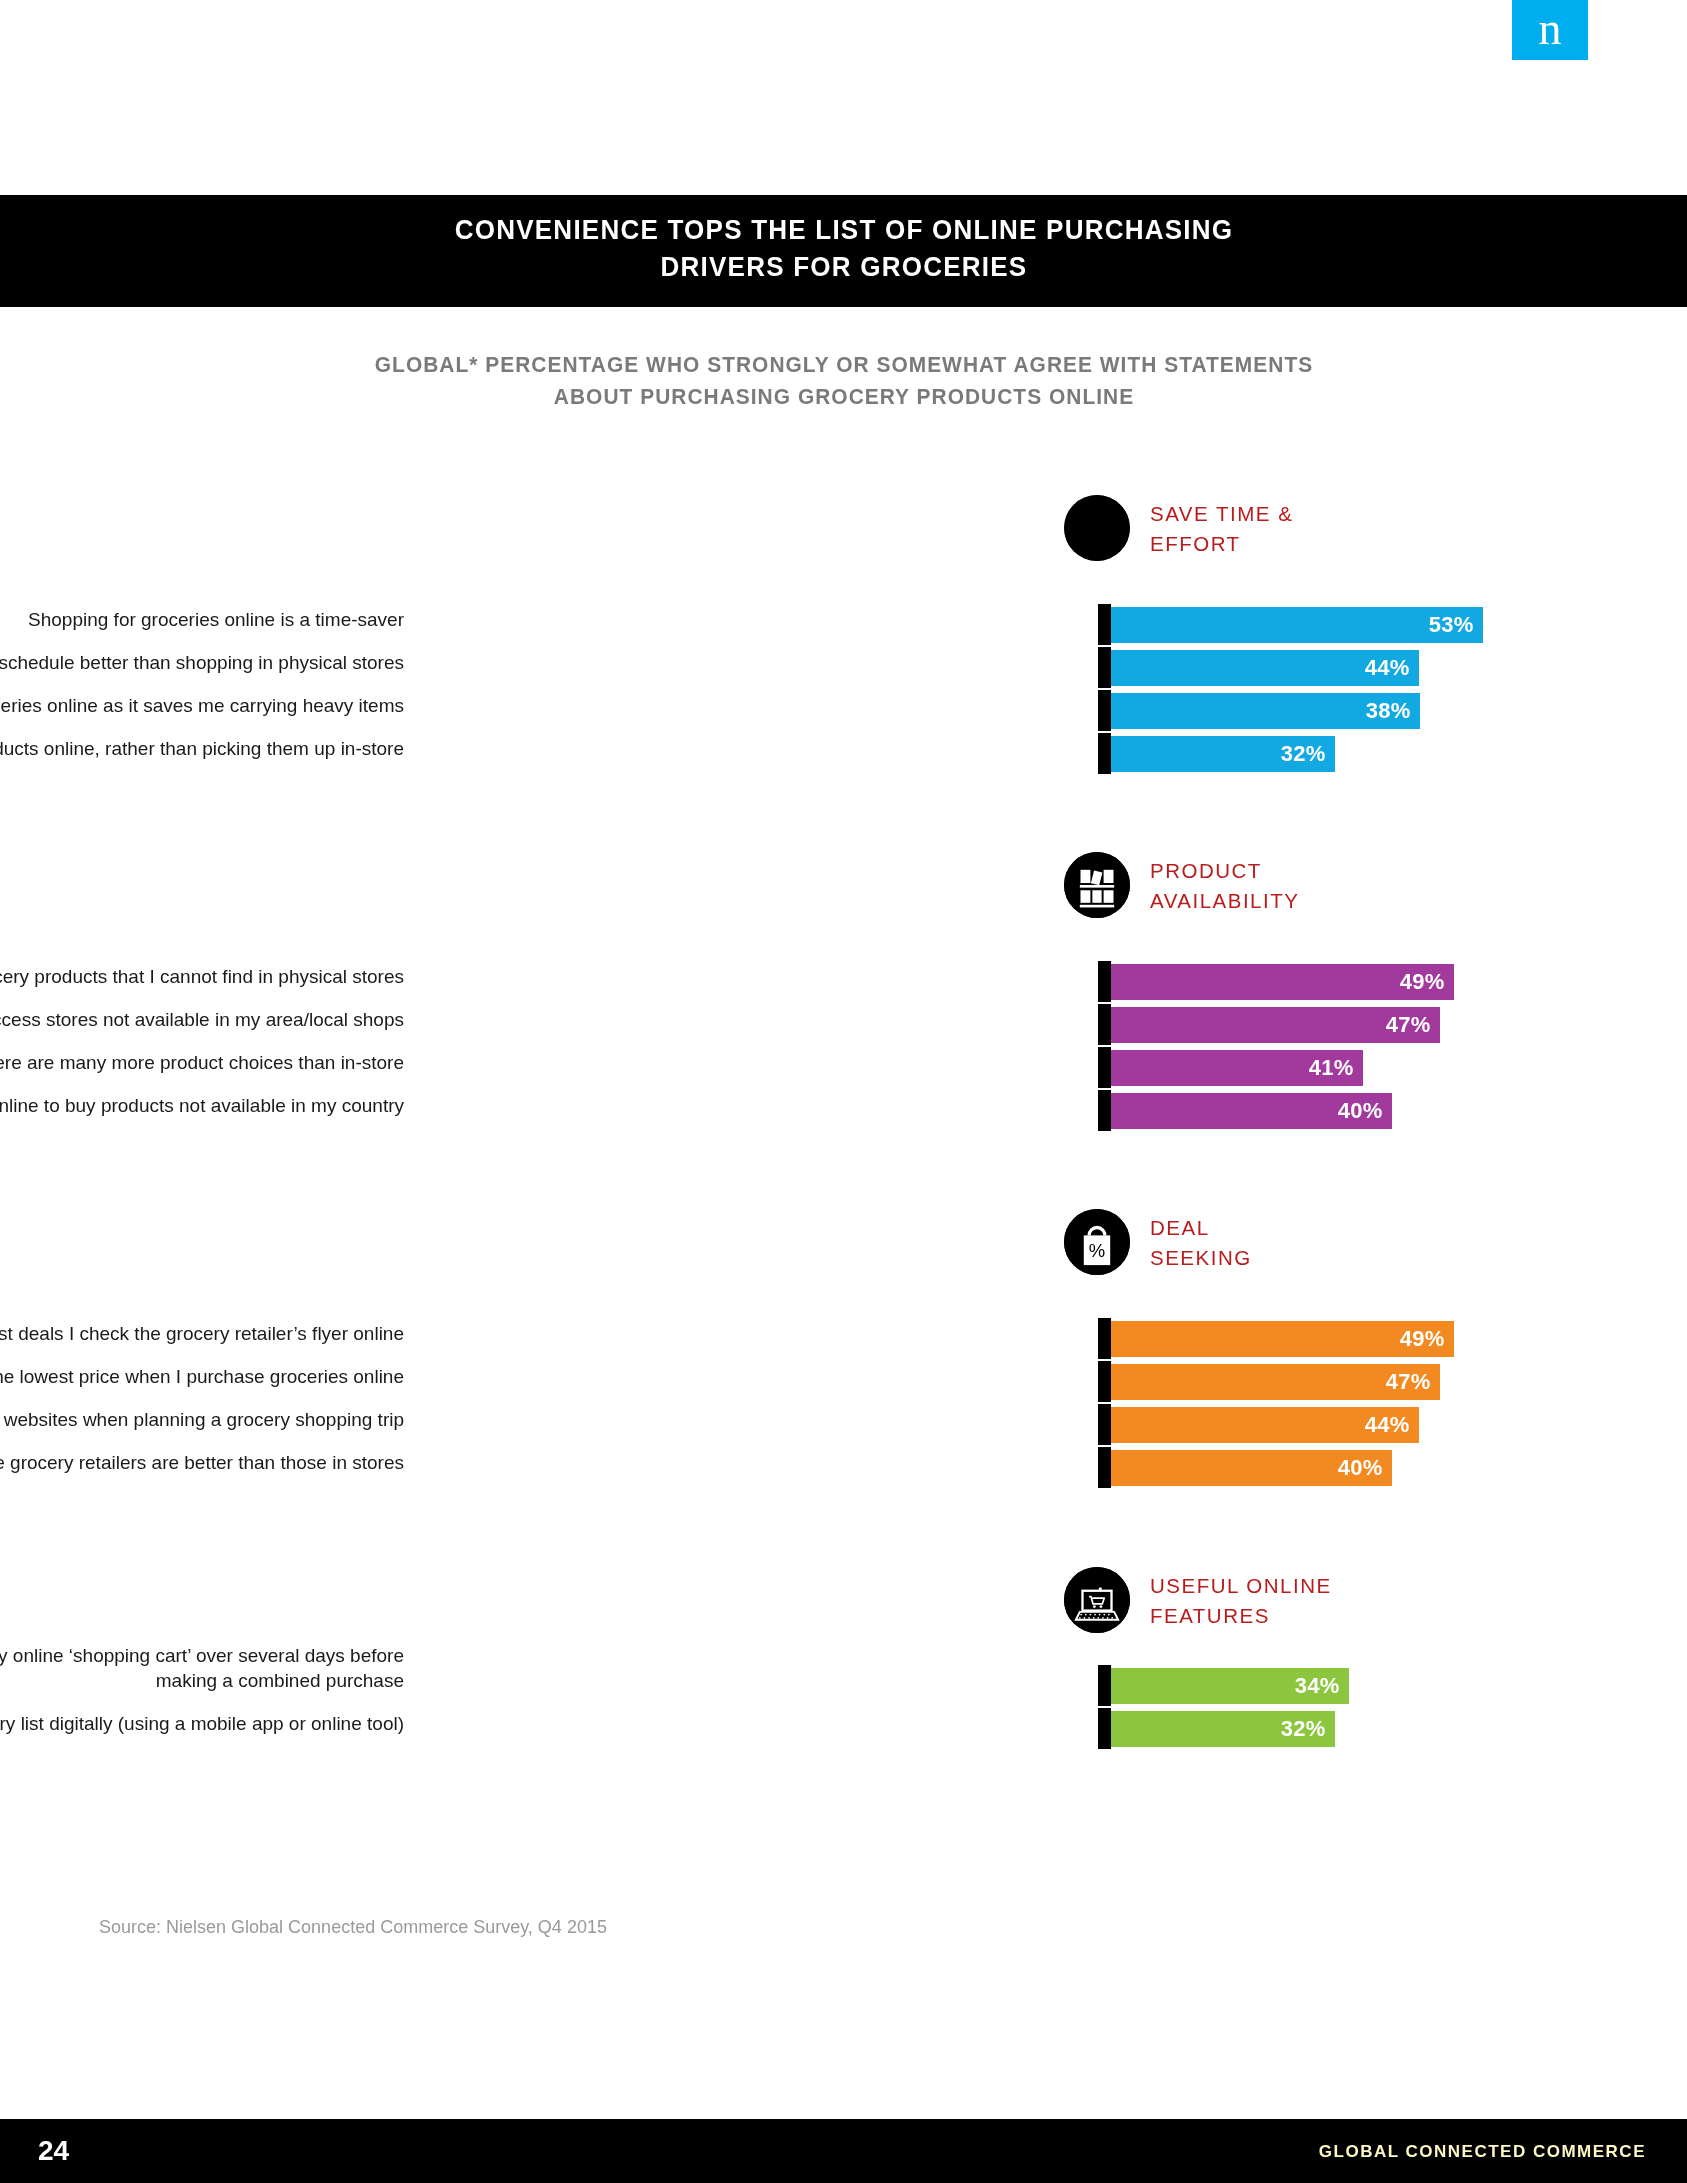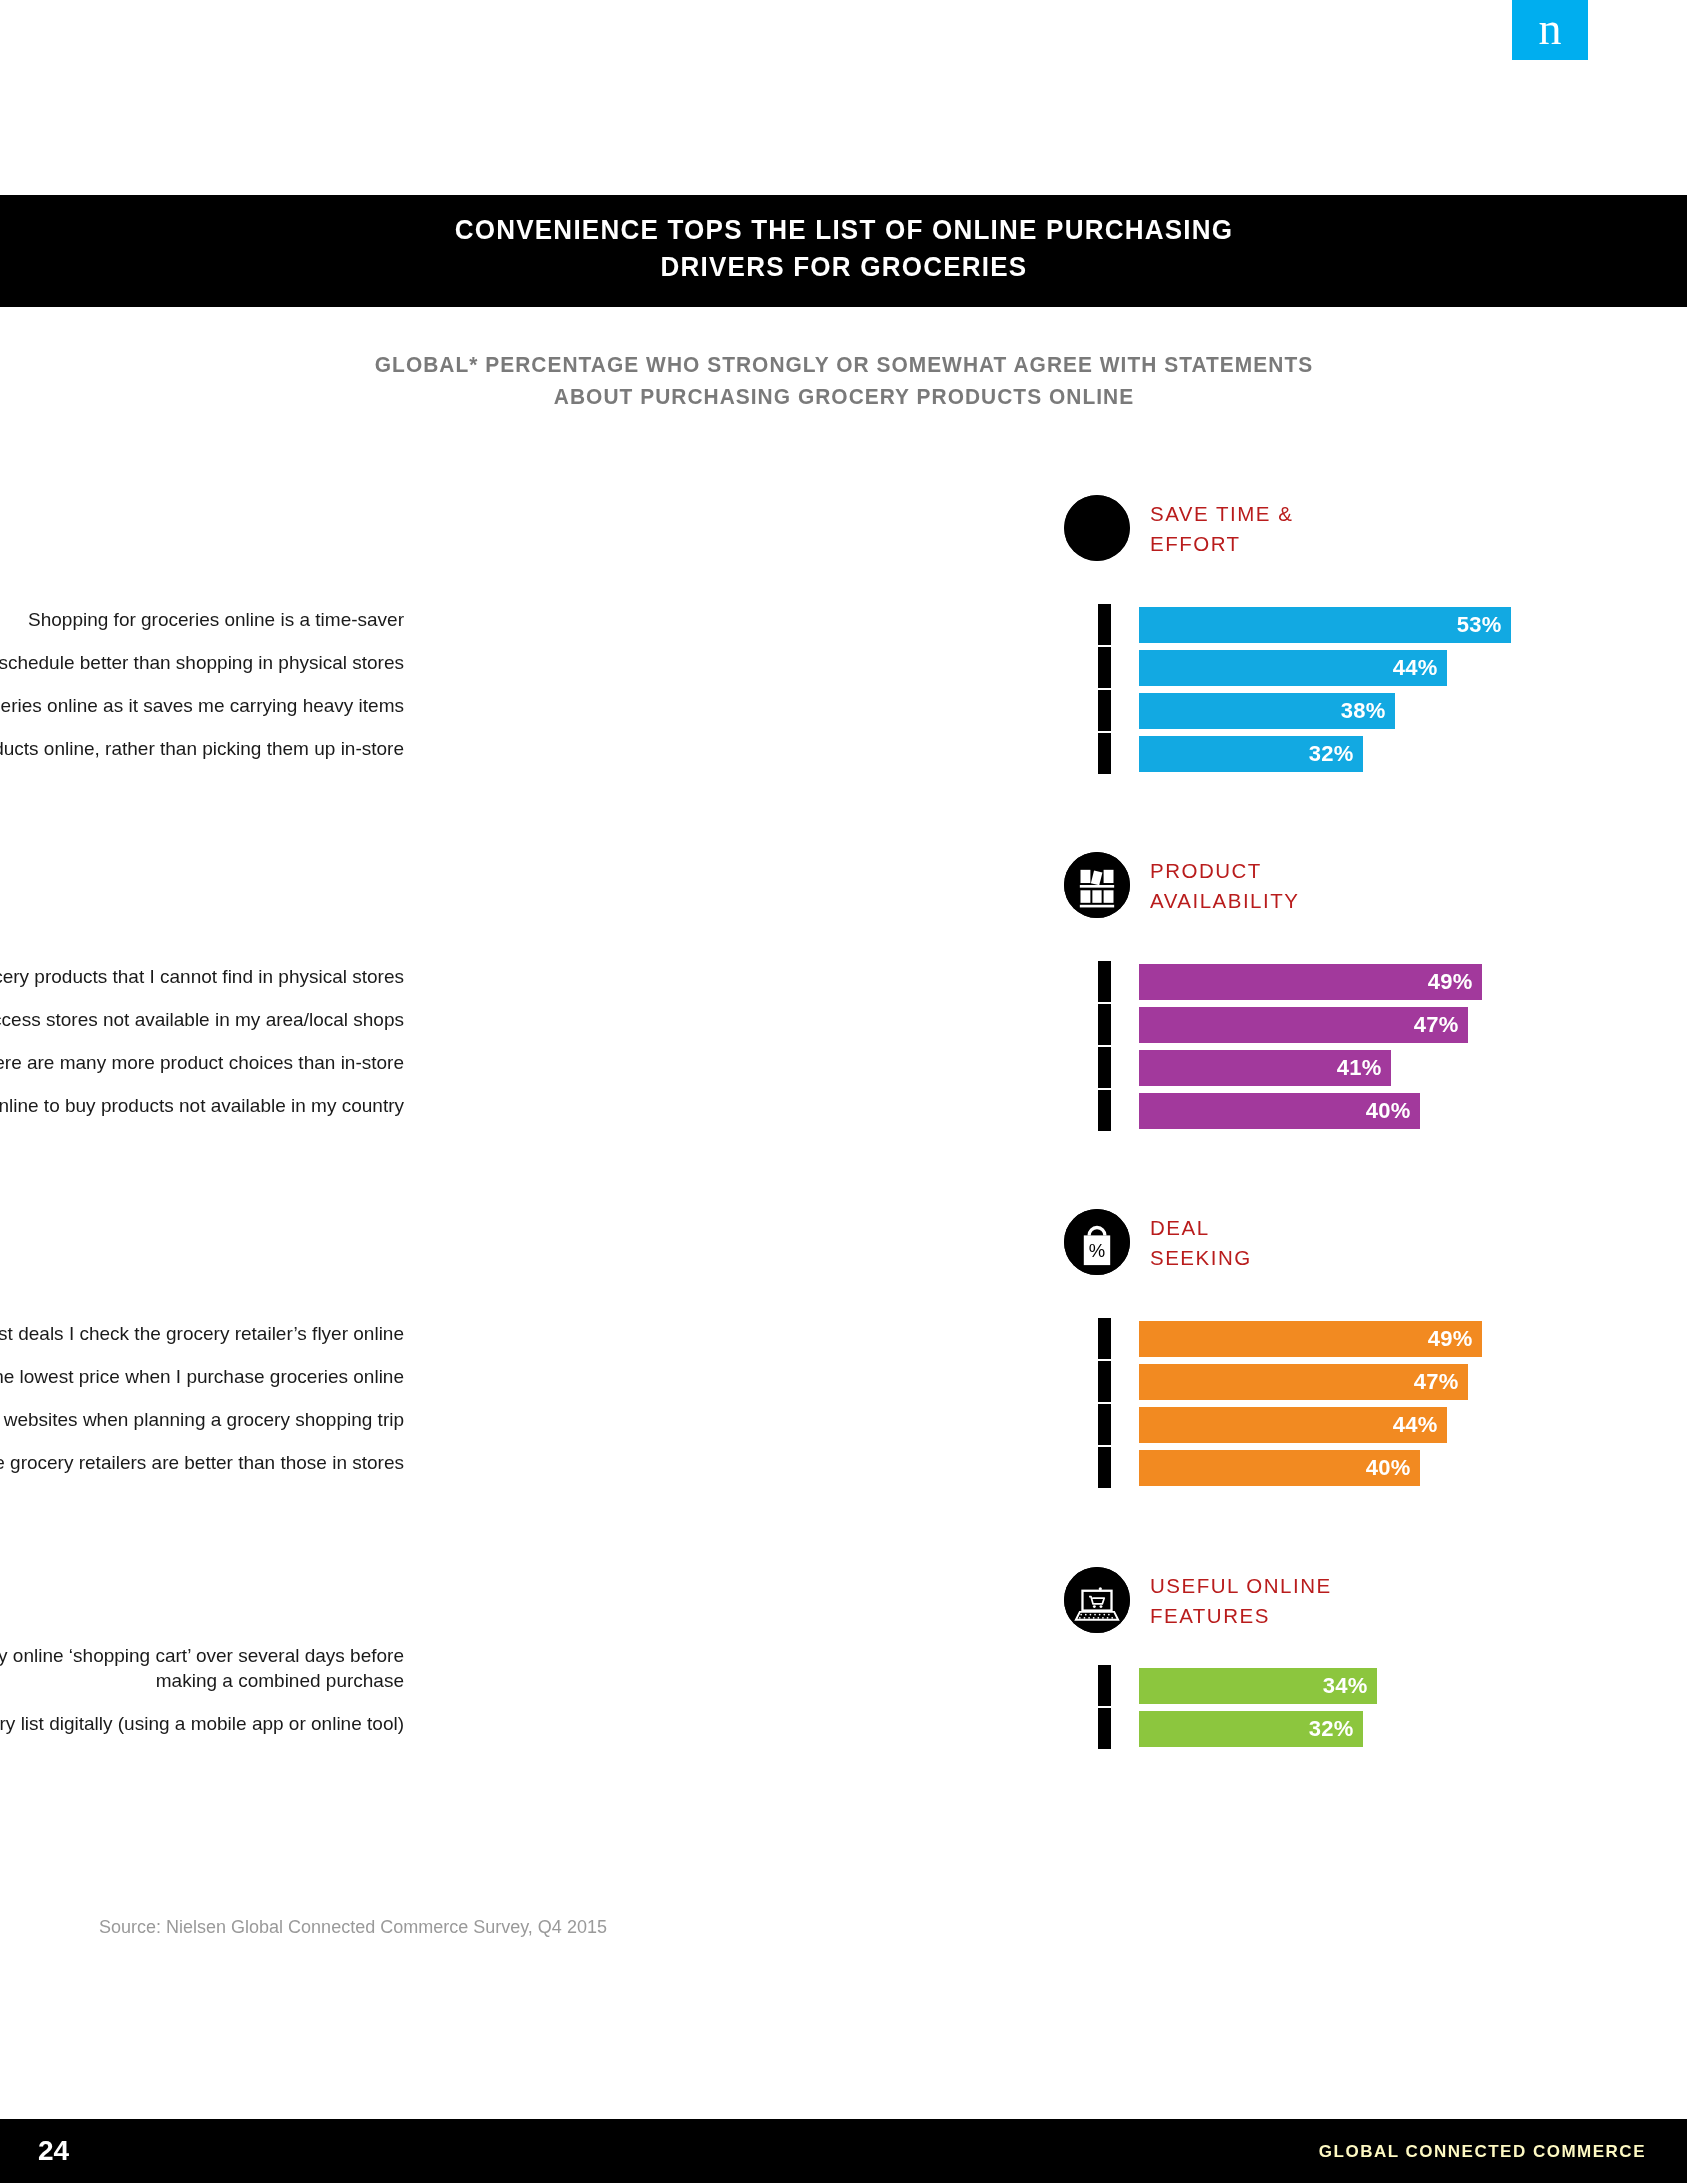--- a/index.html
+++ b/index.html
@@ -135,21 +135,20 @@
     top: -2.6px;
     width: 13.2px;
     height: 41px;
     background: #000000;
   }
   .bar {
     position: absolute;
     left: 1111px;
     top: 0;
     height: 36px;
-    margin-left: 28px;
   }
   .bar-value {
     position: absolute;
     right: 9.3px;
     top: 50%;
     transform: translateY(-50%);
     color: #ffffff;
     font-size: 22px;
     font-weight: 700;
     line-height: 22px;
@@ -243,21 +242,21 @@
         <div class="row" style="height: 43px;">
           <div class="row-label">Shopping for groceries online fits my schedule better than shopping in physical stores</div>
           <div class="axis"></div>
           <div class="bar" style="width: 308px; background: rgb(18, 169, 226);">
             <div class="bar-value">44%</div>
           </div>
         </div>
         <div class="row" style="height: 43px;">
           <div class="row-label">I prefer to shop for groceries online as it saves me carrying heavy items</div>
           <div class="axis"></div>
-          <div class="bar" style="width: 256px; background: rgb(18, 169, 226);">
+          <div class="bar" style="width: 309px; background: rgb(18, 169, 226);">
             <div class="bar-value">38%</div>
           </div>
         </div>
         <div class="row" style="height: 43px;">
           <div class="row-label">I like to order grocery products online, rather than picking them up in-store</div>
           <div class="axis"></div>
           <div class="bar" style="width: 224px; background: rgb(18, 169, 226);">
             <div class="bar-value">32%</div>
           </div>
         </div>

